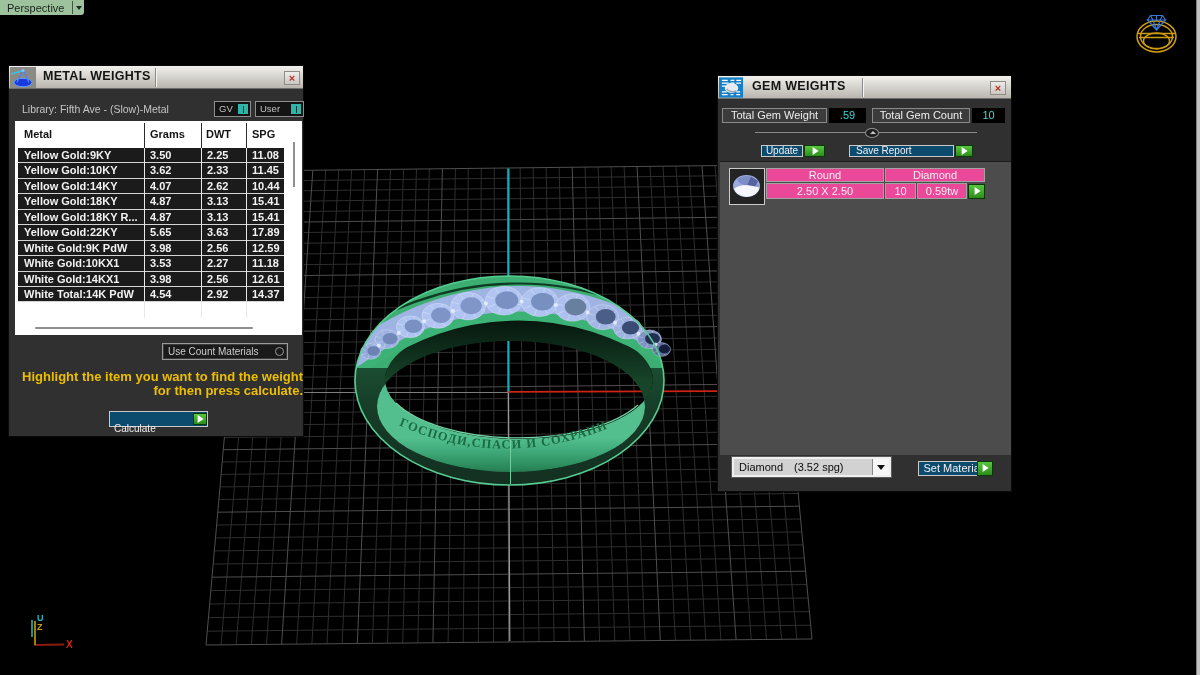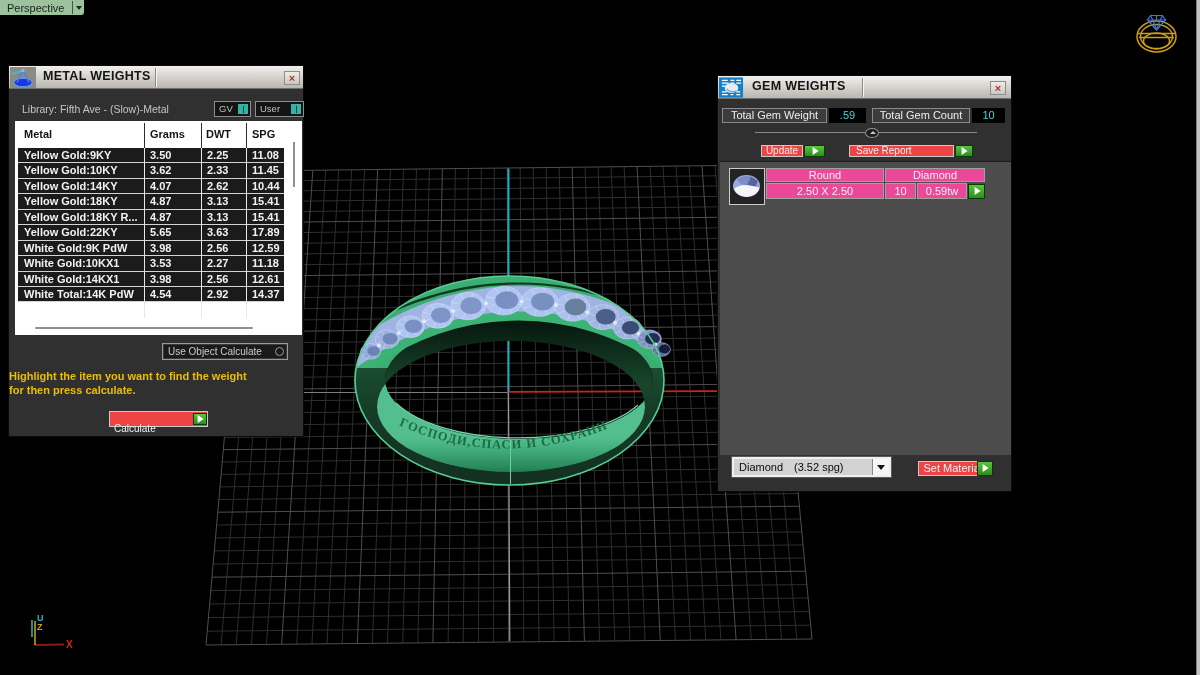--- a/index.html
+++ b/index.html
@@ -32,21 +32,21 @@
     box-shadow:1px 0 0 #f5f5f2; }
   .xbtn { position:absolute; top:5px; width:16px; height:14px;
     background:linear-gradient(#efedea,#cbc8c2); border:1px solid #8f8d88;
     color:#b43329; font-size:11px; font-weight:bold; line-height:12px; text-align:center; }
   .gbtn { position:absolute; background:linear-gradient(#58c63e,#2d8d1c);
     border:1px solid #0b3a08; }
   .gbtn::before { content:""; position:absolute; left:50%; top:50%;
     transform:translate(-40%,-50%); width:0; height:0;
     border-left:6px solid #fff; border-top:4px solid transparent;
     border-bottom:4px solid transparent; }
-  .dbtn { position:absolute; background:#ef4444; border:1px solid #c9c9c9;
+  .dbtn { position:absolute; background:#0c4a6e; border:1px solid #c9c9c9;
     color:#f0f0f0; font-size:10px; line-height:10px; }
 
   
   #mw { left:8px; top:65px; width:296px; height:372px; }
   #mw .lib { position:absolute; left:13px; top:37px; font-size:10.5px; color:#c4c4c4; }
   .tog { position:absolute; top:35px; height:16px; background:#141414;
     border:1px solid #8d8d8d; color:#c0c0c0; font-size:9.5px; line-height:14px; }
   .tog .tl { position:absolute; left:4px; top:0; }
   .tog .tq { position:absolute; right:2px; top:2px; width:10px; height:10px; background:#2fb4a8; }
   .tog .tq::after { content:""; position:absolute; left:4.5px; top:1.5px; width:1.5px; height:7px; background:#0c3a36; }
@@ -64,22 +64,22 @@
   .mrow .c0 { left:6px; } .mrow .c1 { left:132px; }
   .mrow .c2 { left:189px; } .mrow .c3 { left:234px; }
   #mwvsb { position:absolute; left:278px; top:21px; width:2px; height:45px; background:#909090; }
   #mwhsb { position:absolute; left:20px; top:206px; width:218px; height:2px; background:#8e8e8e; border-radius:2px; }
   #uom { position:absolute; left:153px; top:277px; width:126px; height:17px;
     background:#1a1a1a; border:1px solid #9a9a9a; box-shadow:0 0 0 1px #3a3a3a inset;
     color:#cccccc; font-size:10px; line-height:15px; }
   #uom .t { position:absolute; left:5px; }
   #uom .o { position:absolute; right:3px; top:3px; width:9px; height:9px;
     border:1.5px solid #999; border-radius:50%; }
-  #mw .warn { position:absolute; left:0; top:304px; width:100%; text-align:left;
-    color:#ecbe00; font-size:11px; font-weight:bold; line-height:13.5px; }
+  #mw .warn { position:absolute; left:0; top:304px; width:100%; text-align:right;
+    color:#ecbe00; font-size:13px; font-weight:bold; line-height:13.5px; }
   #calc { left:100px; top:345px; width:99px; height:15.5px; }
   #calc .t { position:absolute; left:4px; top:12px; }
   #calc .ga { left:83px; top:0.5px; width:13.5px; height:12.5px; }
 
   
   #gr { left:717px; top:75px; width:295px; height:417px; }
   .glabel { position:absolute; top:32px; height:15px; background:#3c3c3c;
     border:1px solid #8a8a8a; color:#ededed; font-size:11px; line-height:13px; text-align:center; }
   .gval { position:absolute; top:32px; height:15px; background:#000;
     color:#3fd6d6; font-size:11px; line-height:14px; text-align:center; }
@@ -349,21 +349,21 @@
             <span class="c0">White Total:14K PdW</span>
             <span class="c1">4.54</span>
             <span class="c2">2.92</span>
             <span class="c3">14.37</span>
           </div>
         </div>
       <span id="mwvsb"></span>
         <span id="mwhsb"></span>
     </div>
     <div id="uom">
-        <span class="t">Use Object Calculate</span>
+        <span class="t">Use Count Materials</span>
         <span class="o"></span>
       </div>
     <div class="warn">Highlight the item you want to find the weight<br>for then press calculate.</div>
     <div class="dbtn" id="calc">
         <span class="t">Calculate</span>
         <span class="gbtn ga"></span>
       </div>
   </div>
 
   <div class="panel" id="gr">

